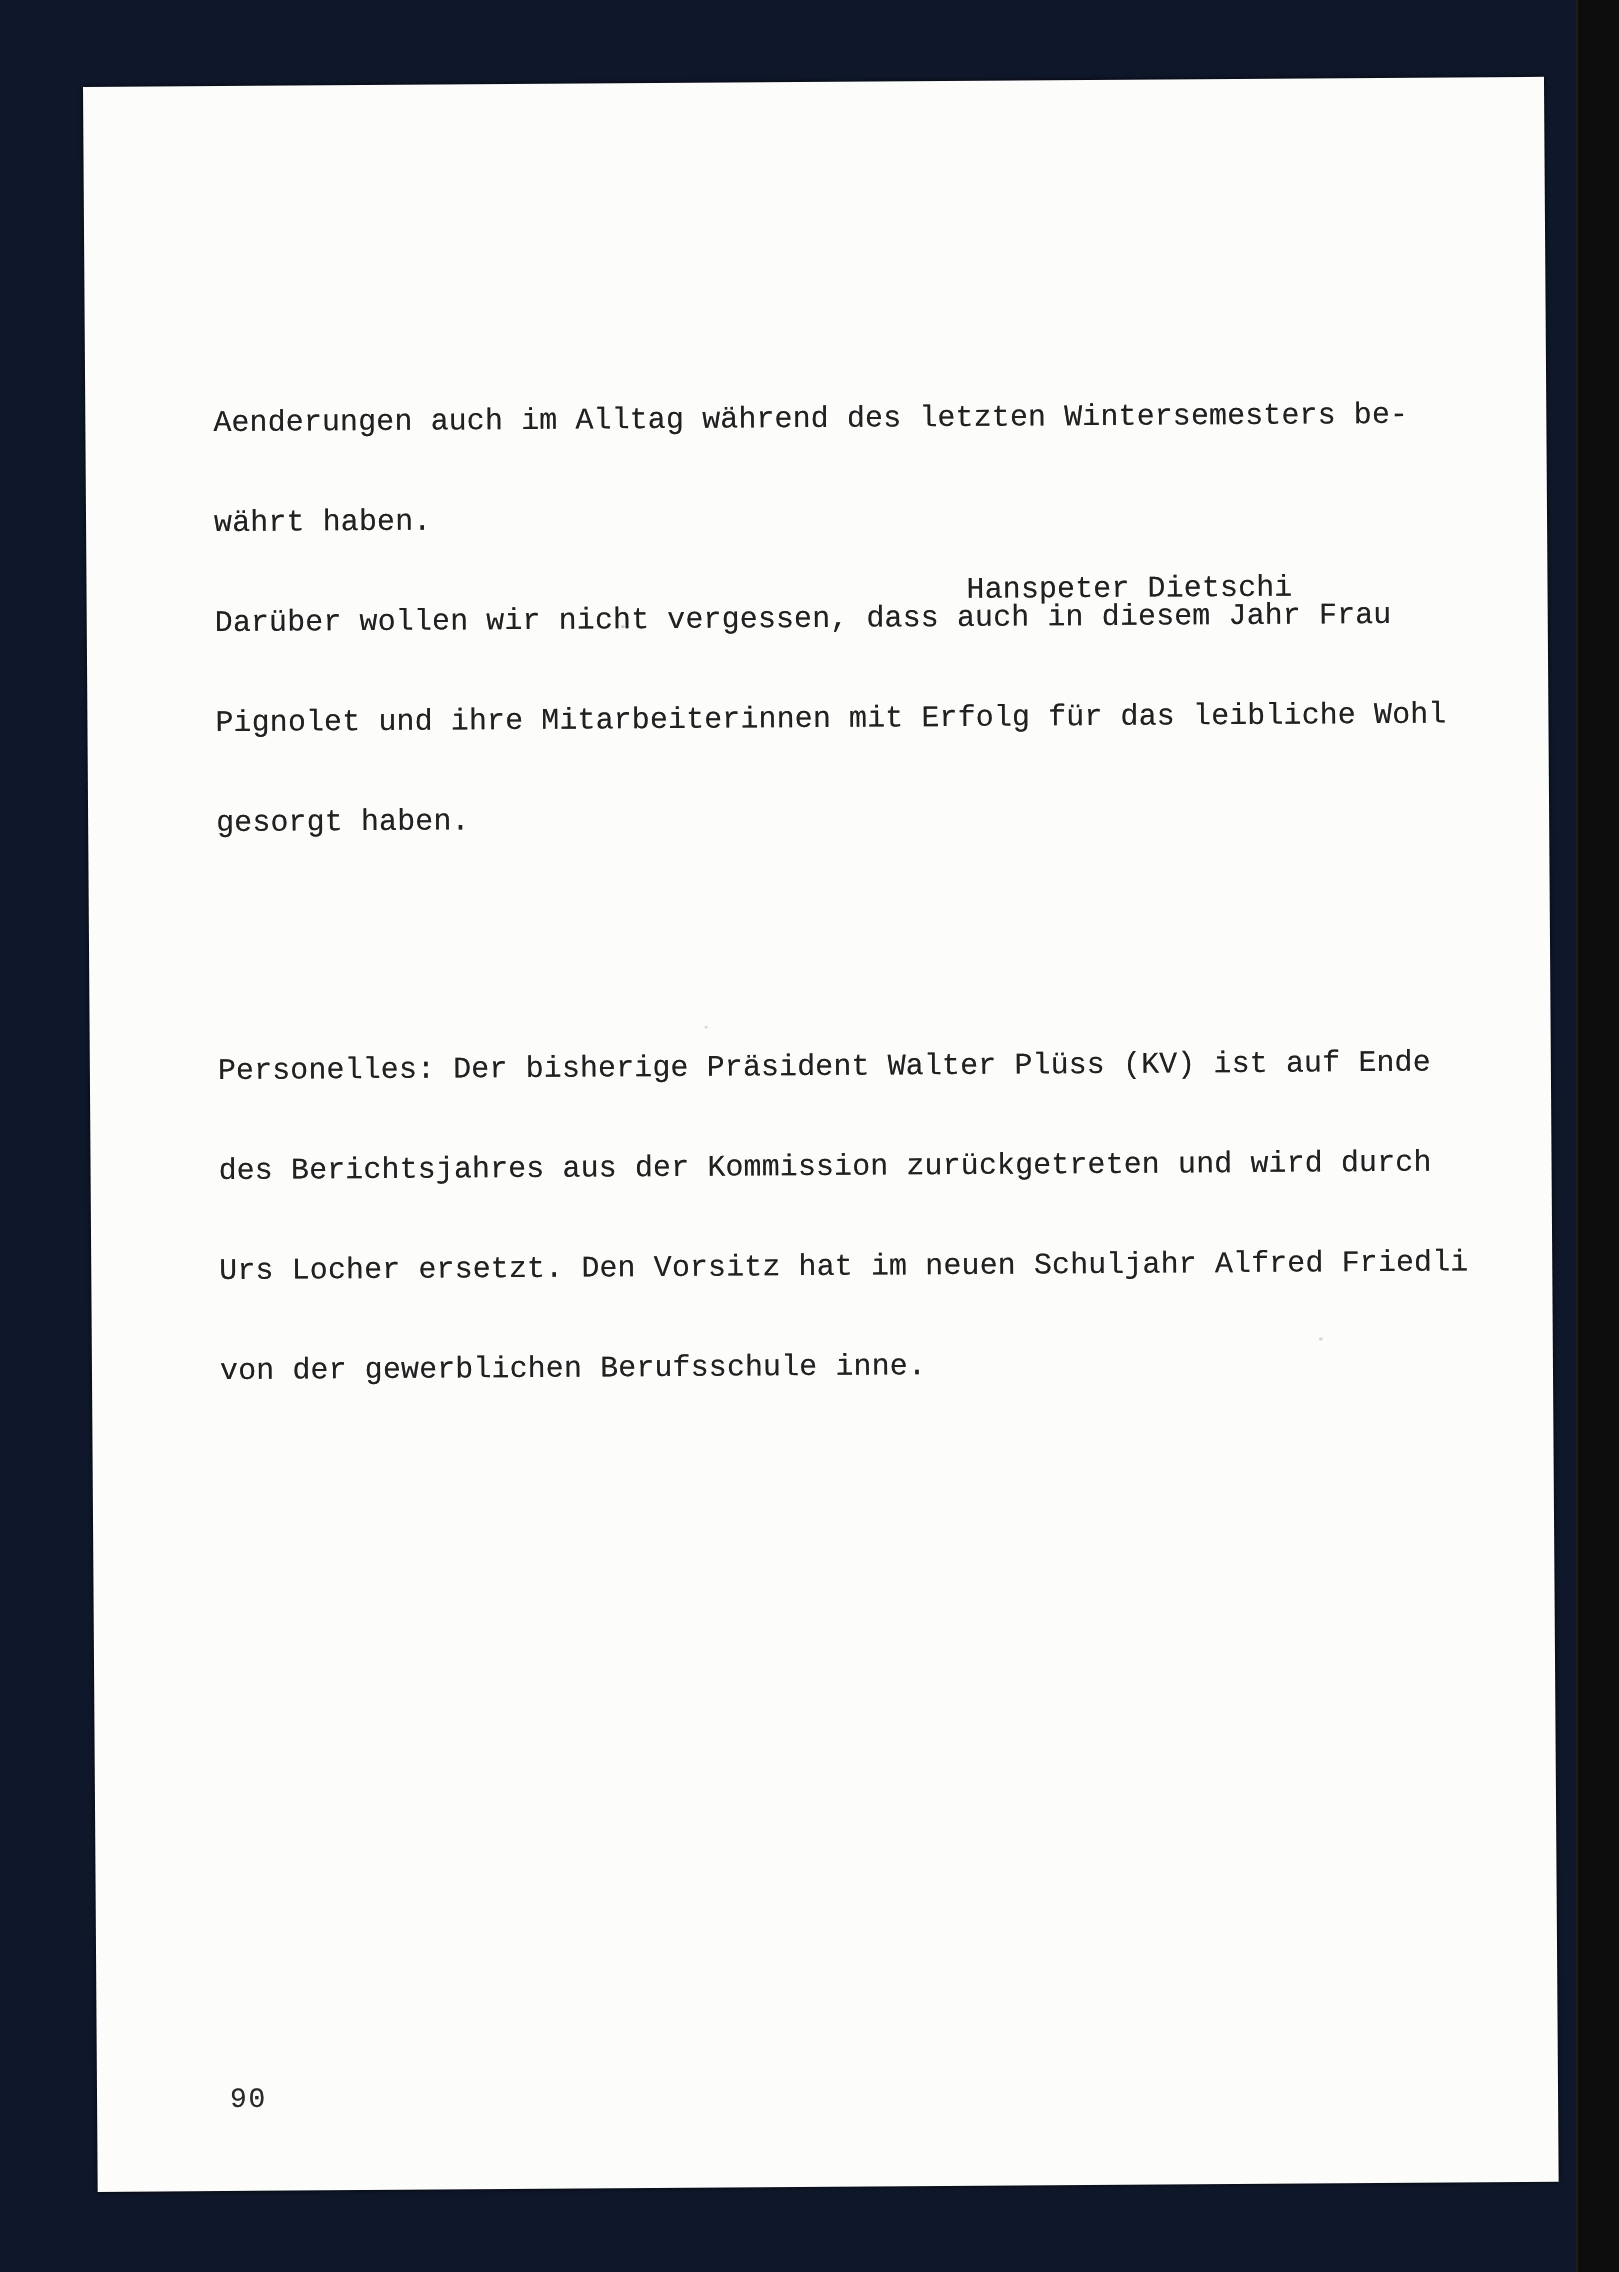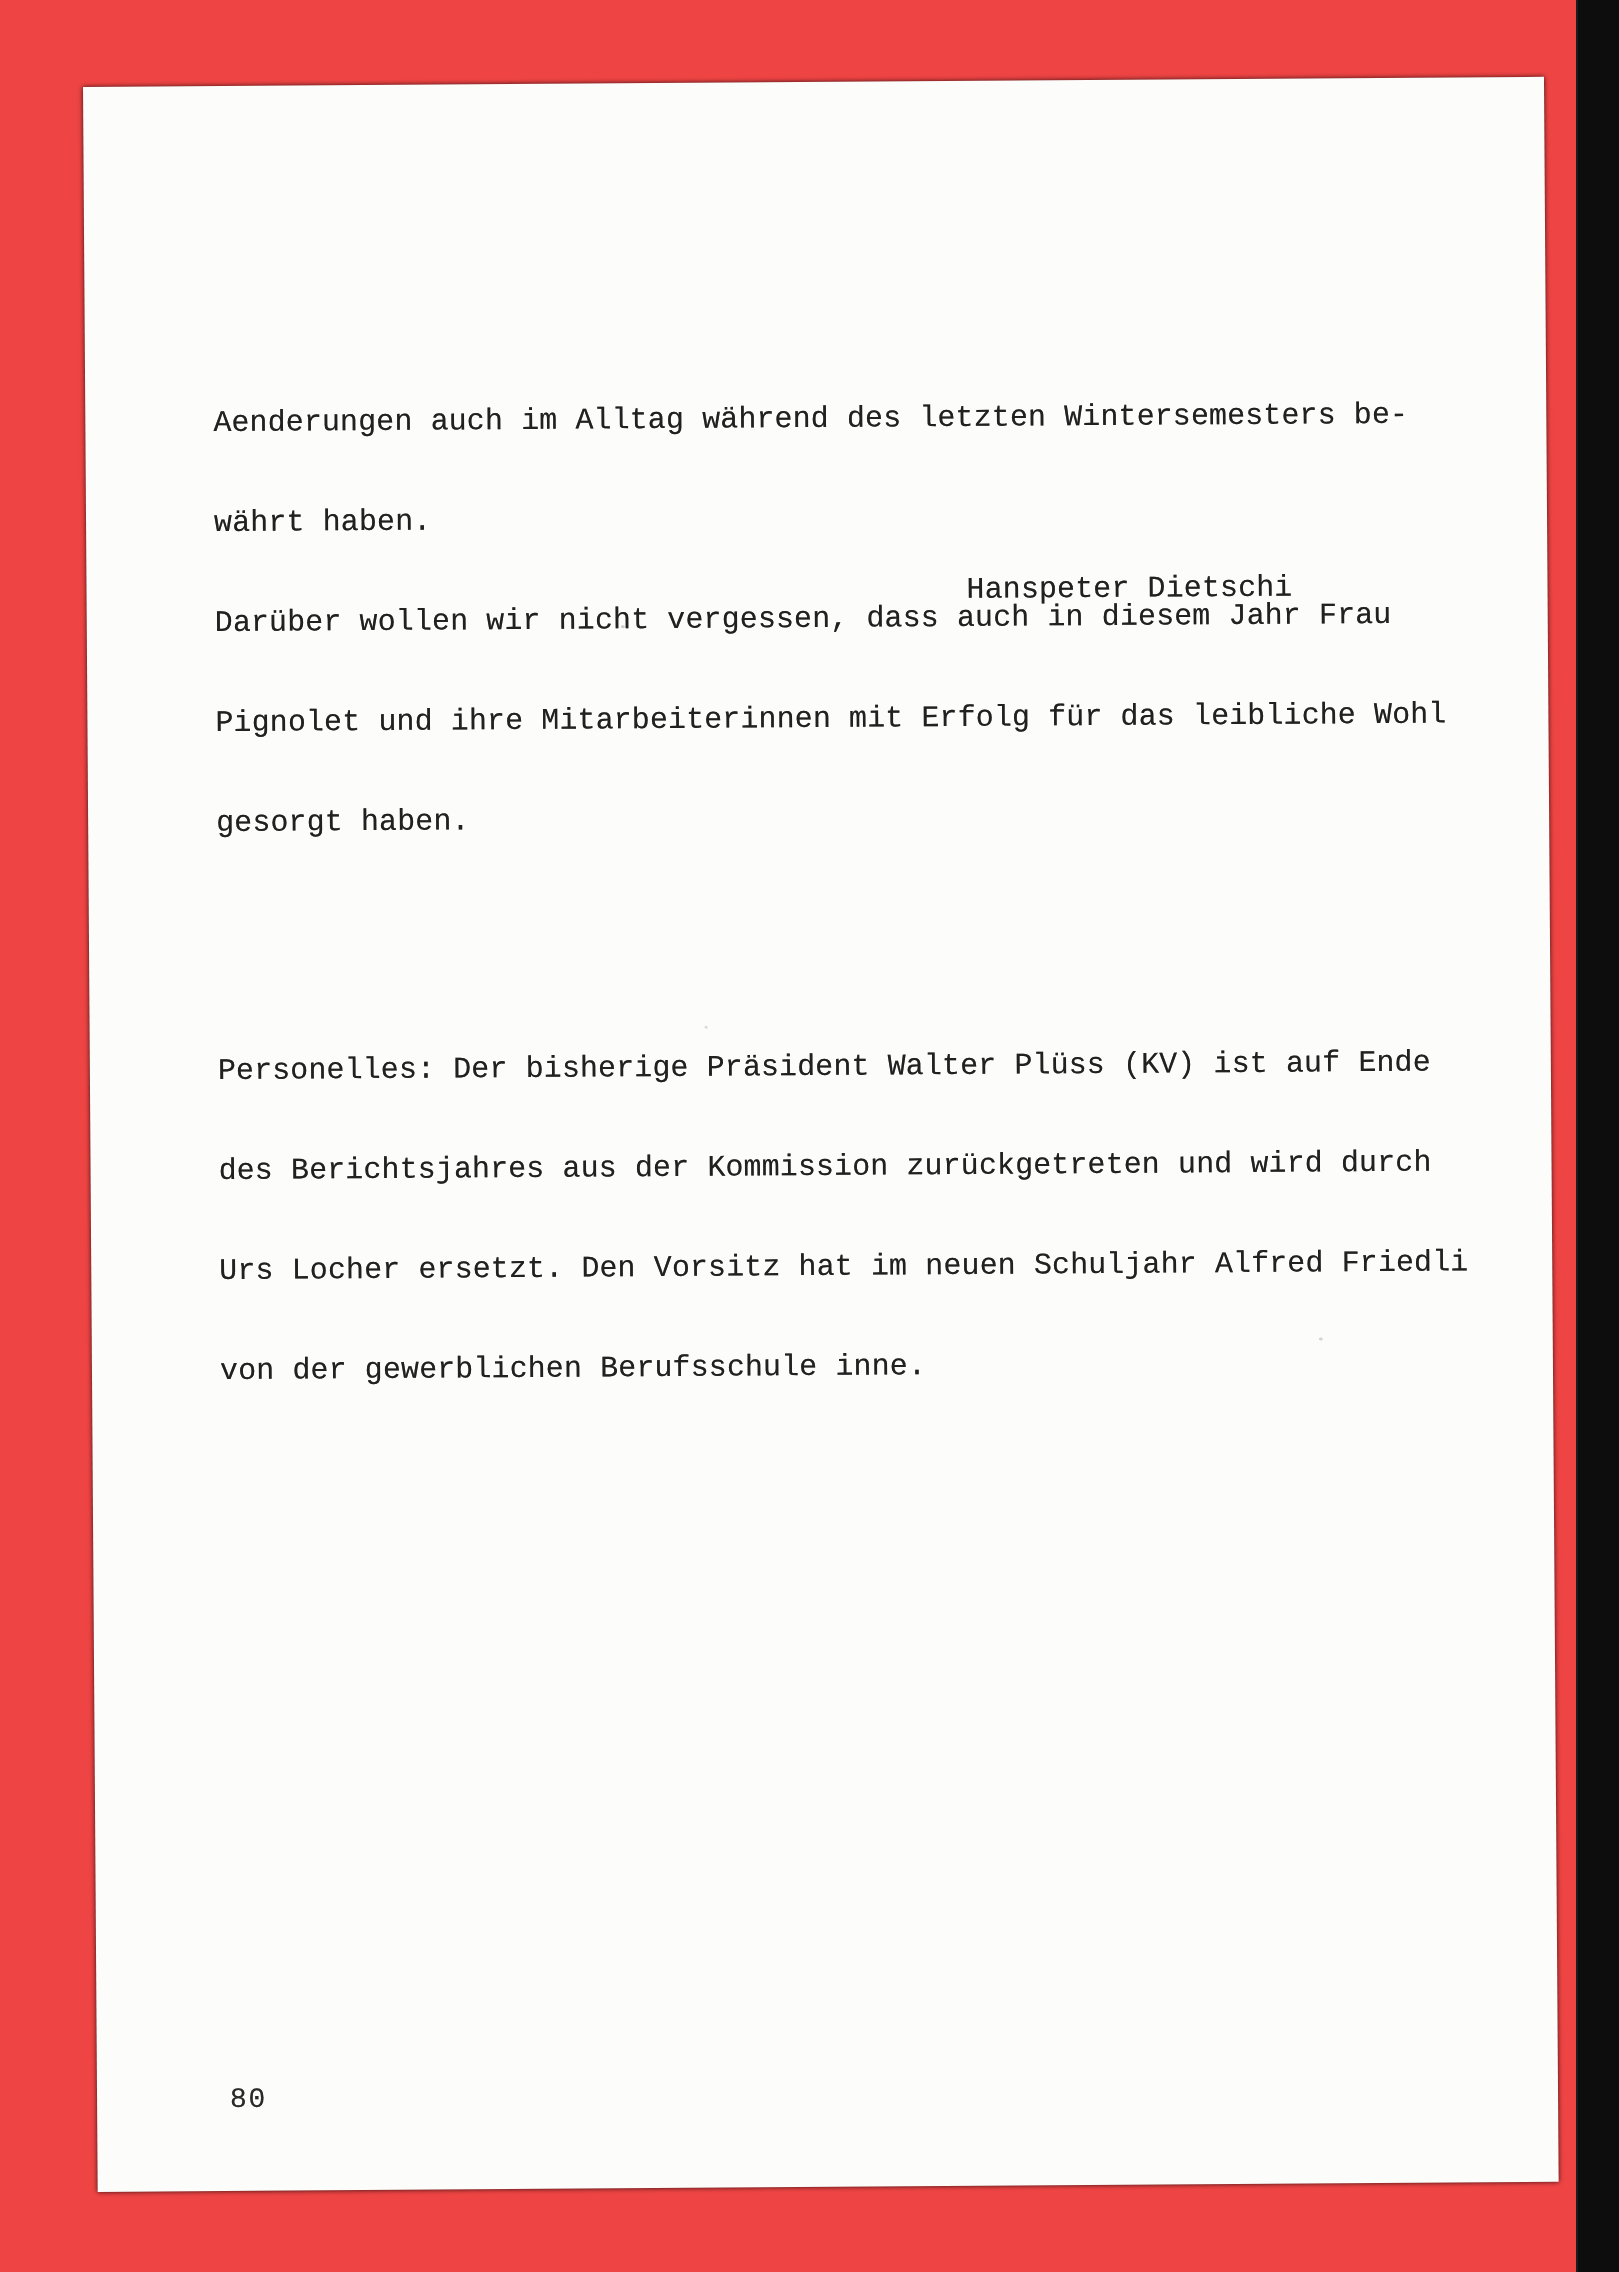--- a/index.html
+++ b/index.html
@@ -5,21 +5,21 @@
   html,body{margin:0;padding:0;}
   body{
     width:1619px;height:2273px;
     background:#070707;
     position:relative;
     overflow:hidden;
     font-family:"Liberation Mono","DejaVu Sans Mono",monospace;
   }
   .scan-bg{
     position:absolute;inset:0;
-    background:#ef4444;
+    background:#0f172a;
   }
   .scan-seam{
     position:absolute;top:0;bottom:0;left:1576px;width:1.6px;
     background:#1c1c1c;
   }
   .scan-right-band{
     position:absolute;top:0;bottom:0;left:1577px;right:0;
     background:#0d0d0d;
   }
   .page{
@@ -91,20 +91,20 @@
       <div class="para">
         <div class="line">Personelles: Der bisherige Präsident Walter Plüss (KV) ist auf Ende</div>
         <div class="line">des Berichtsjahres aus der Kommission zurückgetreten und wird durch</div>
         <div class="line">Urs Locher ersetzt. Den Vorsitz hat im neuen Schuljahr Alfred Friedli</div>
         <div class="line">von der gewerblichen Berufsschule inne.</div>
       </div>
     </div>
 
     <div class="signature">Hanspeter Dietschi</div>
 
-    <div class="page-number">80</div>
+    <div class="page-number">90</div>
 
     <div class="speck speck-1"></div>
     <div class="speck speck-2"></div>
     <div class="speck speck-3"></div>
   </div>
 </div>
 
 
 </body></html>

